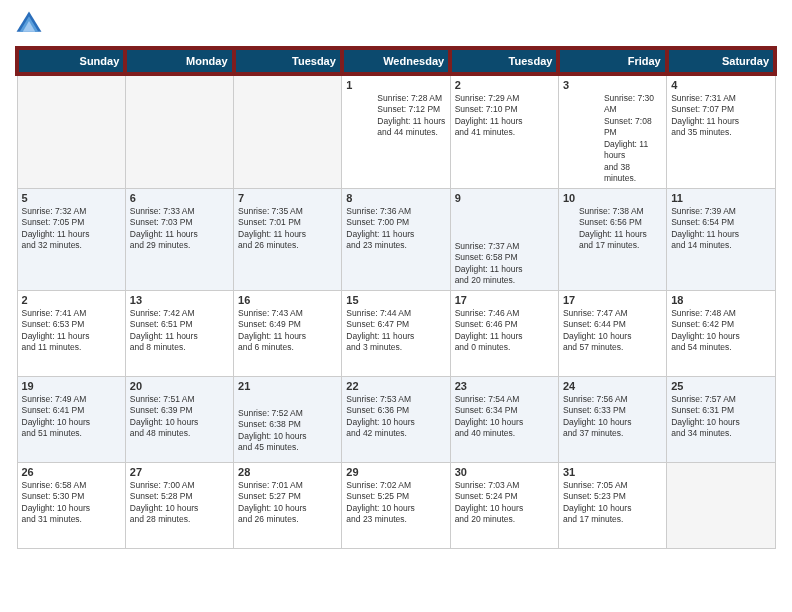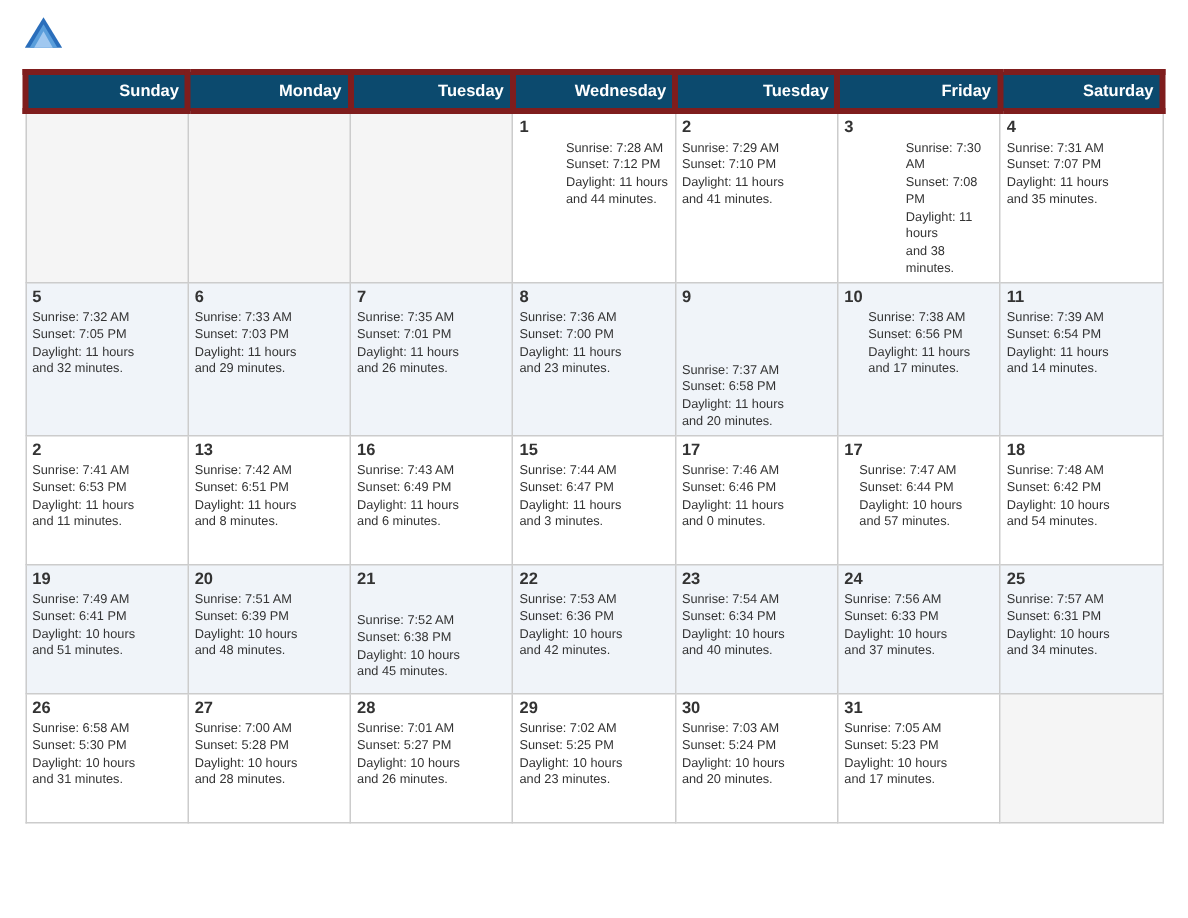--- a/index.html
+++ b/index.html
@@ -241,21 +241,21 @@
           </td>
           <td>
             <div class="day-number">17</div>
             <div class="cell-info" style="white-space: pre-line;">Sunrise: 7:46 AM
 Sunset: 6:46 PM
 Daylight: 11 hours
 and 0 minutes.</div>
           </td>
           <td>
             <div class="day-number">17</div>
-            <div class="cell-info" style="white-space: pre-line; margin-left: 10px;">Sunrise: 7:47 AM
+            <div class="cell-info" style="white-space: pre-line;">Sunrise: 7:47 AM
 Sunset: 6:44 PM
 Daylight: 10 hours
 and 57 minutes.</div>
           </td>
           <td>
             <div class="day-number">18</div>
             <div class="cell-info" style="white-space: pre-line;">Sunrise: 7:48 AM
 Sunset: 6:42 PM
 Daylight: 10 hours
 and 54 minutes.</div>

